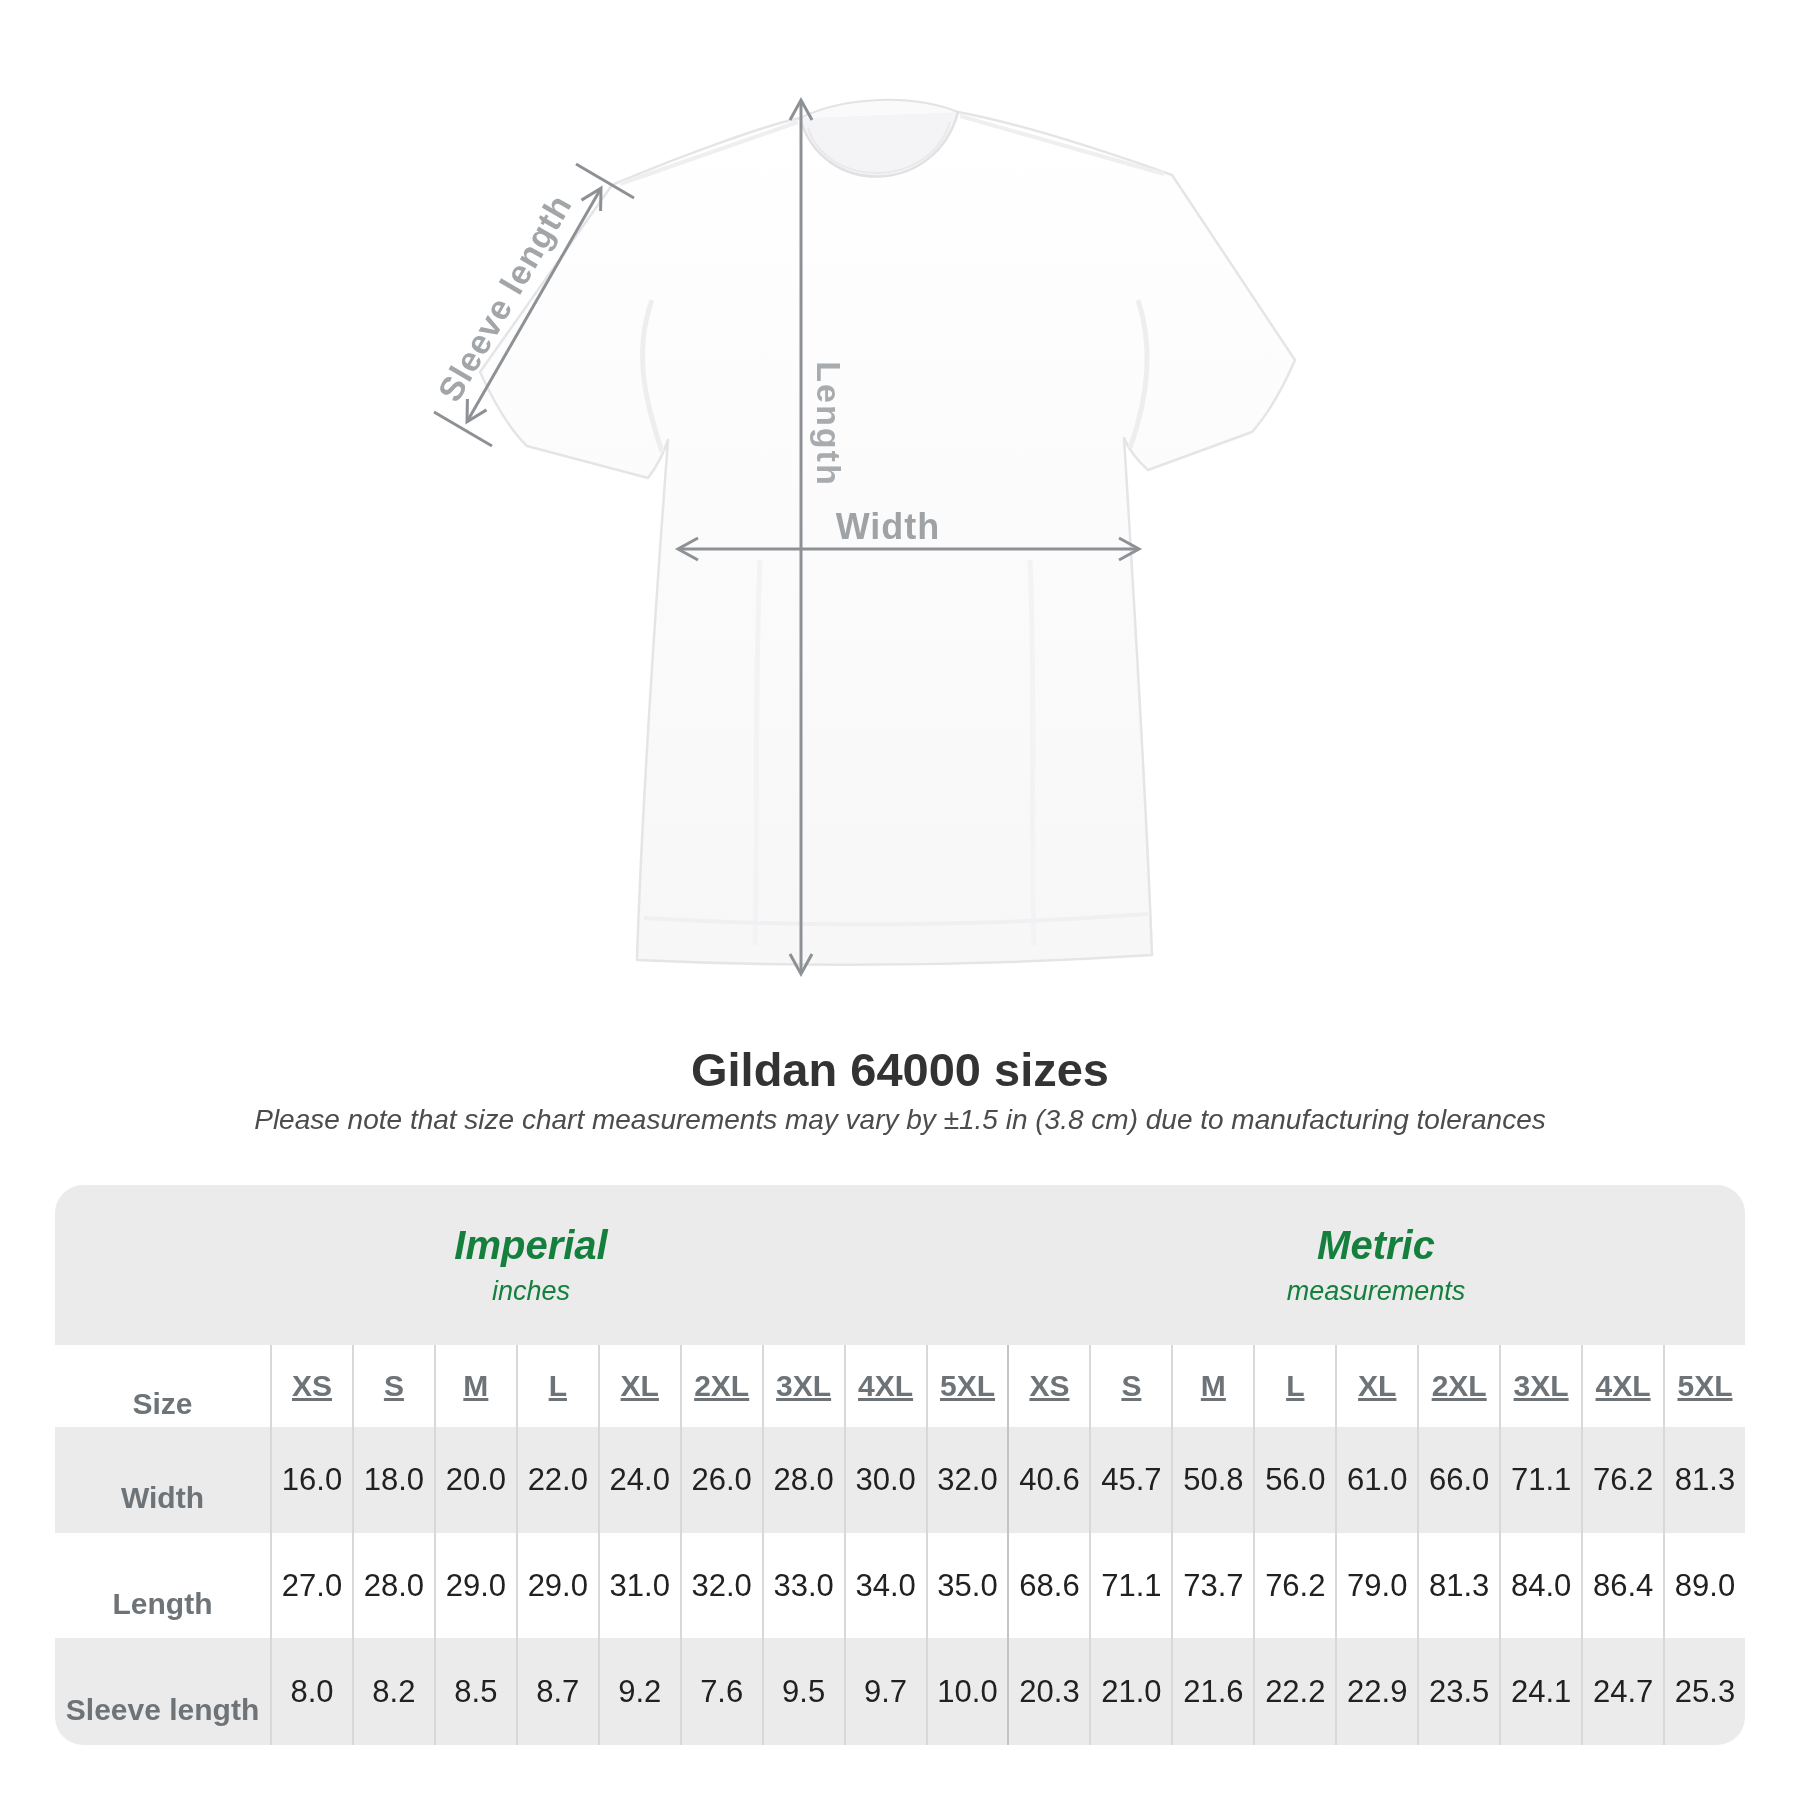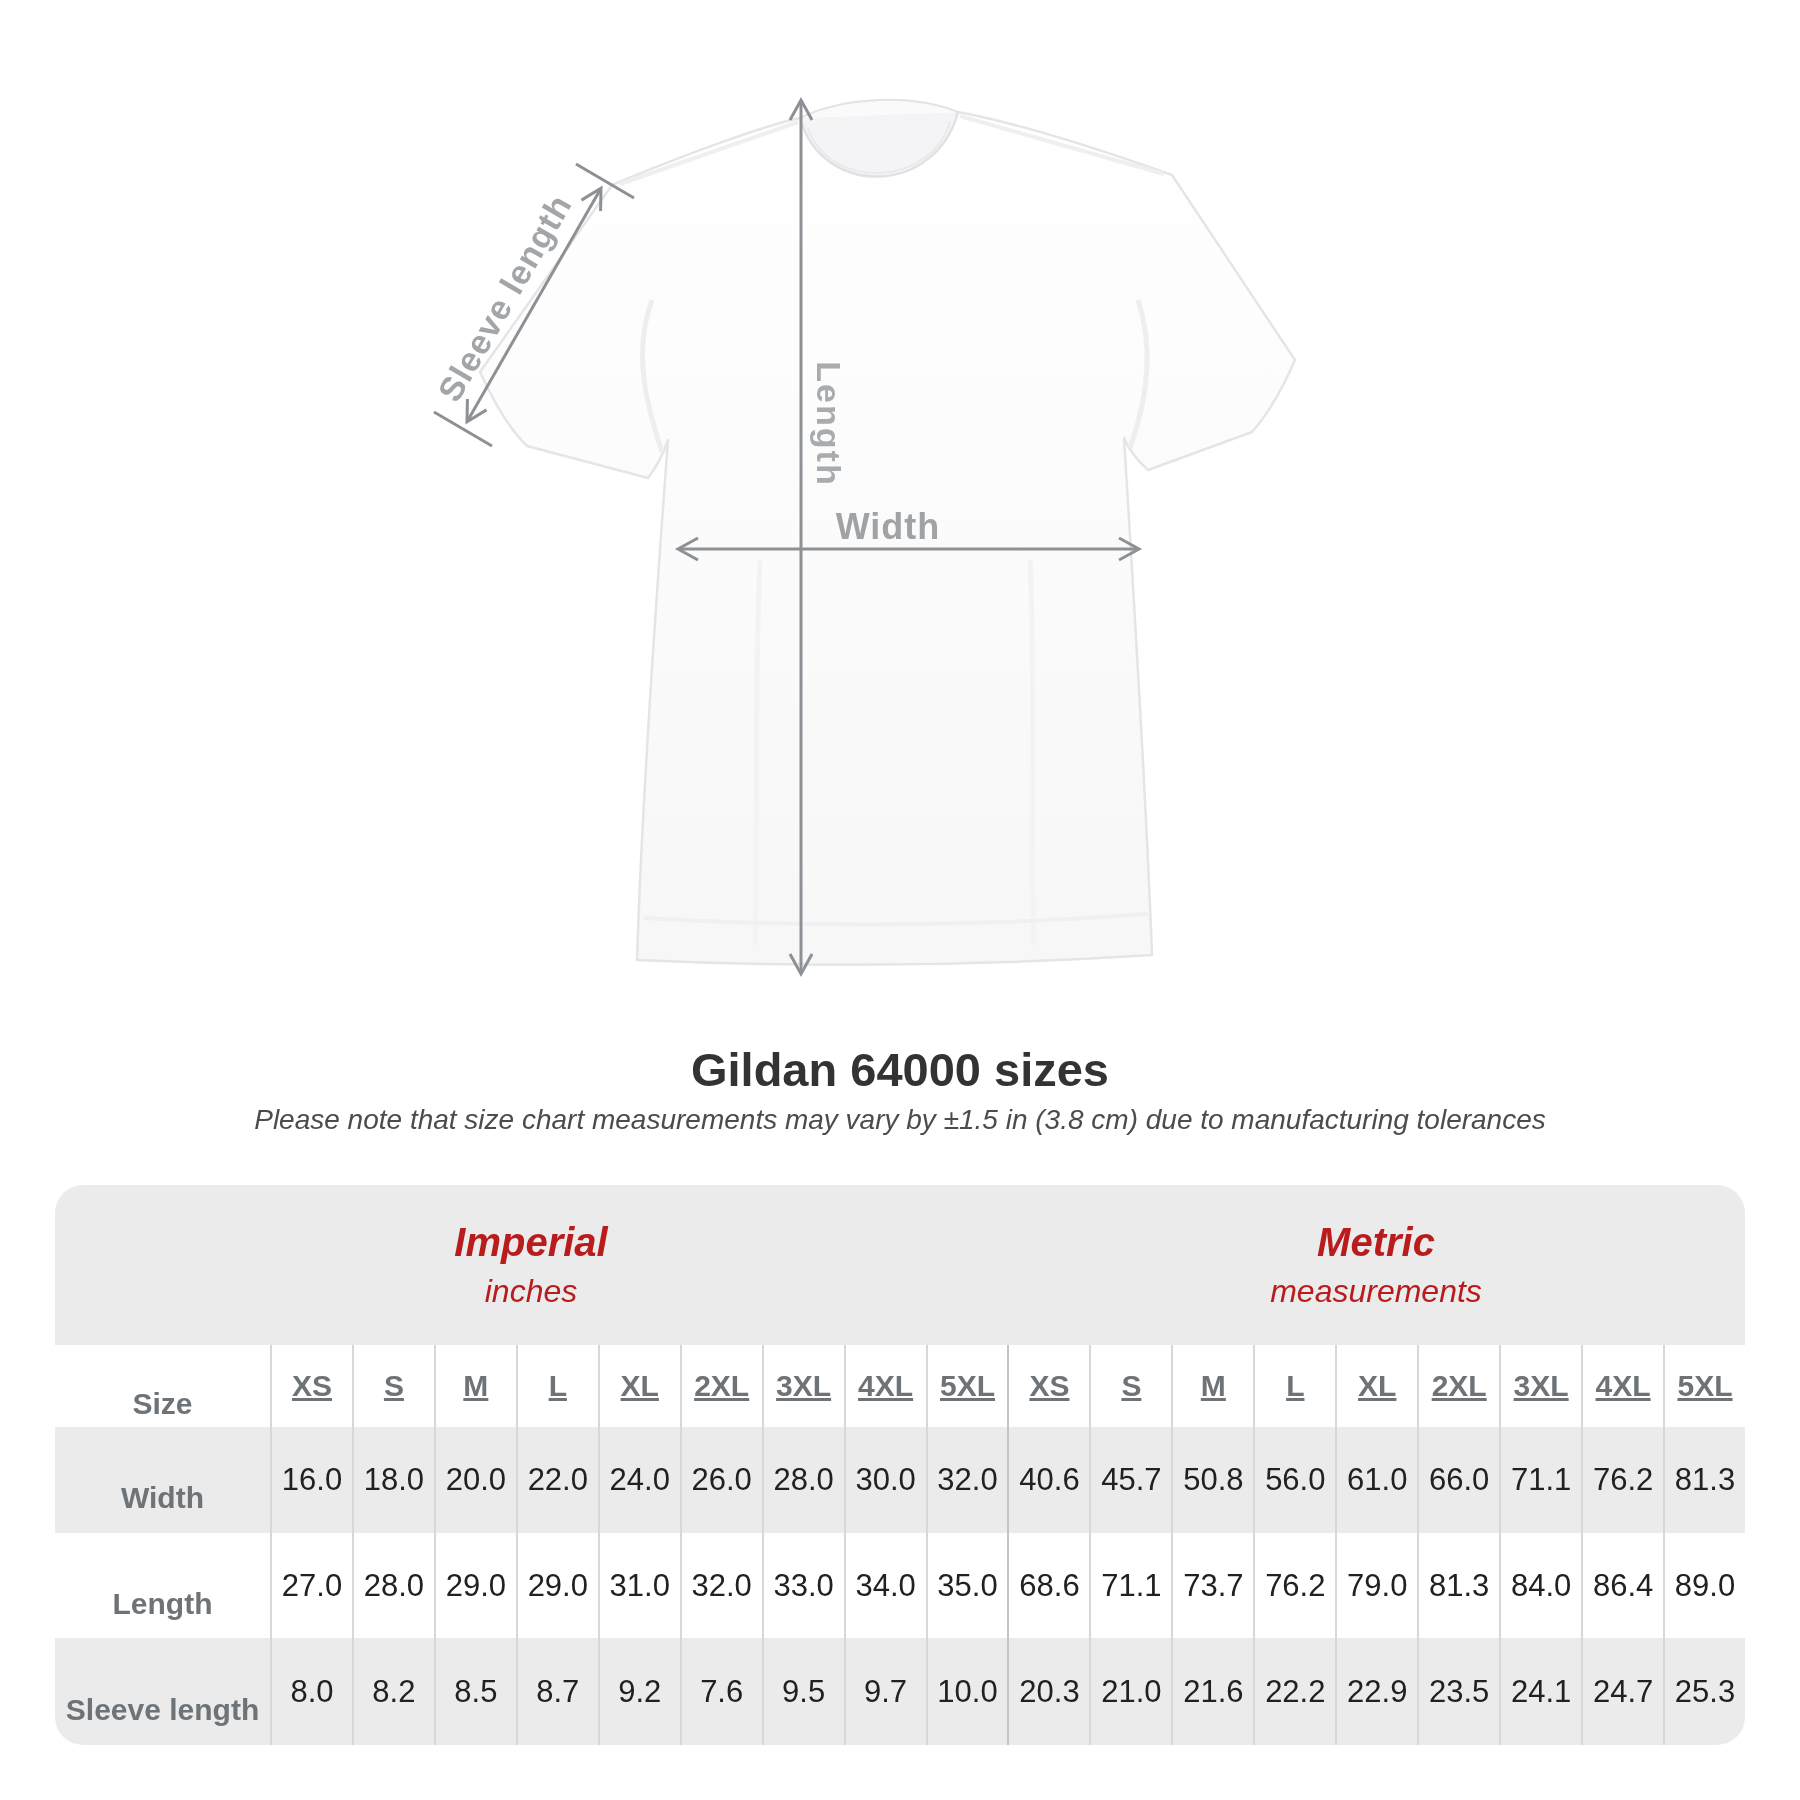--- a/index.html
+++ b/index.html
@@ -23,22 +23,22 @@
      font-size:28px;font-style:italic;color:#4c4c4c;}
   
   .size-table{
     position:absolute;left:55px;top:1185px;width:1690px;height:560px;
     border-radius:28px;overflow:hidden;background:#ffffff;
   }
   .band{display:flex;height:160px;background:#ebebeb;}
   .band-sec{display:flex;flex-direction:column;align-items:center;justify-content:center;gap:8px;}
   .band-sec.imp{width:952px;}
   .band-sec.met{flex:1;}
-  .band-title{font-size:40px;font-weight:bold;font-style:italic;color:#b91c1c;}
-  .band-sub{font-size:32px;font-style:italic;color:#b91c1c;}
+  .band-title{font-size:40px;font-weight:bold;font-style:italic;color:#15803d;}
+  .band-sub{font-size:27px;font-style:italic;color:#15803d;}
   .trow{display:grid;grid-template-columns:215px repeat(18,1fr);}
   .trow.sizes{height:82px;background:#ffffff;}
   .trow.r1{height:106px;background:#ebebeb;}
   .trow.r2{height:105px;background:#ffffff;}
   .trow.r3{height:107px;background:#ebebeb;}
   .c{display:flex;align-items:center;justify-content:center;}
   .trow .c + .c{border-left:2px solid #d8d8d8;}
   .trow .c.grp{border-left:2px solid #c4c4c4;}
   .c.lab{font-size:30px;font-weight:bold;color:#6d7377;margin-top:36px;}
   .c.sz{font-size:30px;font-weight:bold;color:#6d7377;text-decoration:underline;}

